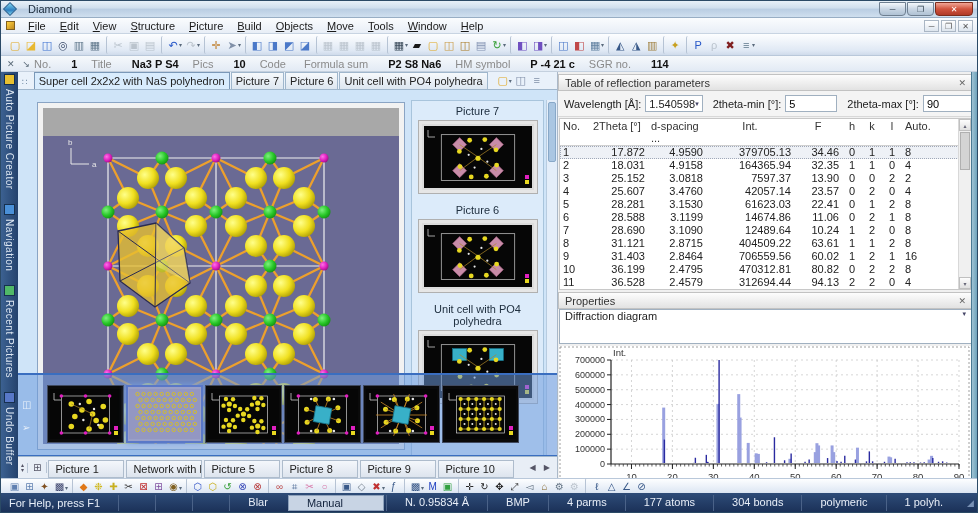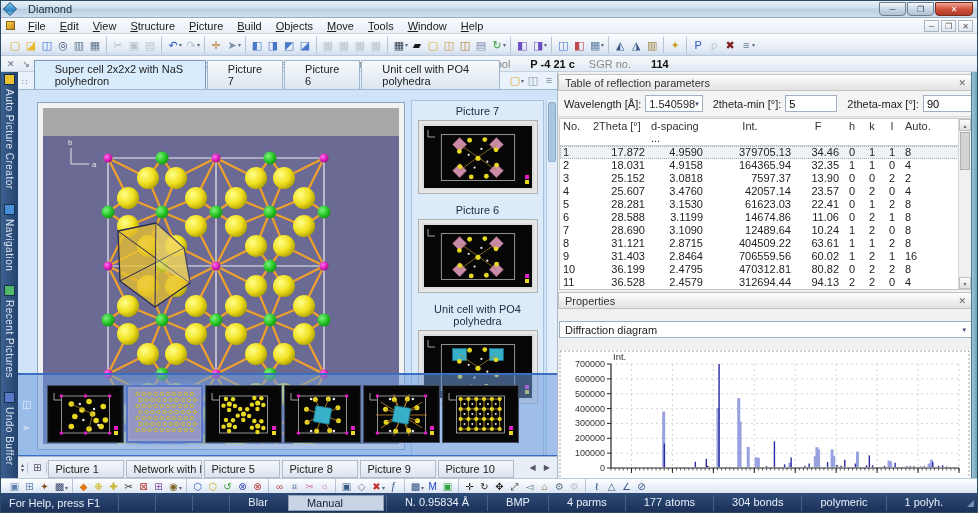--- a/index.html
+++ b/index.html
@@ -48,21 +48,21 @@
   #main{position:absolute;left:0;top:71px;right:0;height:406px;}
   #sidebar{position:absolute;left:0;top:0;bottom:0;width:17px;background:linear-gradient(90deg,#3c6191,#24426d);
     display:flex;flex-direction:column;align-items:center;padding-top:2px;}
   .stab{display:flex;flex-direction:column;align-items:center;margin-bottom:14px;color:#dce6f2;font-size:10px;}
   .sic{width:11px;height:11px;margin-bottom:4px;border:1px solid #16304f;}
   .stab span{writing-mode:vertical-rl;letter-spacing:.5px;}
   #docarea{position:absolute;left:17px;top:0;width:539px;bottom:0;background:#cfe4f8;}
   #tabsrow{position:absolute;left:0;top:0;right:0;height:18px;background:#e9f1fa;border-bottom:1px solid #9fb6cc;
     display:flex;align-items:flex-end;}
   #tabhandle{color:#7890a8;font-size:9px;padding:0 6px 2px 4px;}
-  .dtab{padding:2px 20px 2px;margin-right:1px;background:linear-gradient(#f6f9fc,#dde6f0);border:1px solid #9fb6cc;border-bottom:none;color:#222;}
+  .dtab{padding:2px 4px 2px;margin-right:1px;background:linear-gradient(#f6f9fc,#dde6f0);border:1px solid #9fb6cc;border-bottom:none;color:#222;}
   .dtab.act{background:#d9ecfd;border-color:#7a98b8;font-weight:normal;}
   #tabtools{display:flex;align-items:center;margin-left:6px;}
   
   #picregion{position:absolute;left:0;top:18px;right:0;bottom:22px;overflow:hidden;}
   #picframe{position:absolute;left:19px;top:12px;width:368px;height:348px;background:#f2f2f2;border:1px solid #8aa4c4;padding:5px;}
   #grayband{height:28px;background:#a8a8a8;}
   #crystal{display:block;}
   #preview{position:absolute;left:393px;top:10px;width:133px;bottom:0;background:#dcebfa;border:1px solid #a8c4dc;padding:4px 2px;overflow:hidden;}
   .pitem{margin-bottom:10px;}
   .plabel{text-align:center;color:#203040;margin-bottom:3px;}
@@ -103,21 +103,21 @@
   #thead span{padding:0 3px;}
   .trow{padding:0;}
   .trow span{padding:0 3px;line-height:13px;}
   .trow.sel{background:#eef1f6;outline:1px dotted #a0a8b8;outline-offset:-1px;}
   .c-r{text-align:right;} .c-c{text-align:center;} .c-l{text-align:left;}
   #tscroll{position:absolute;right:0;top:0;bottom:0;width:13px;background:#f0f0f0;border-left:1px solid #d8d8d8;font-size:6px;color:#667;text-align:center;}
   #tscroll .arr{height:12px;line-height:12px;background:linear-gradient(#fdfdfd,#e0e0e0);border:1px solid #c0c0c0;}
   #tscroll .thumb{height:38px;margin:1px;background:#d4d4d4;border:1px solid #b0b0b0;}
   #tscroll .arrb{position:absolute;bottom:0;left:0;right:0;}
   
-  #propsel{height:17px;margin:12px 1px;background:#fff;border:1px solid #a0b0c0;display:flex;align-items:center;padding:0 5px;}
+  #propsel{height:35px;margin:0 1px;background:#fff;border:1px solid #a0b0c0;display:flex;padding:0 5px;}
   #propsel b{margin-left:auto;font-size:7px;color:#446;}
   #chartwrap{position:relative;margin:2px 1px 0;background:#fff;height:148px;}
   #edgestrip{position:absolute;right:0px;top:0;width:6px;bottom:0;background:linear-gradient(90deg,#9fc3d4,#6fa3bb);border-left:1px solid #4a7a94;}
   
   #statusbar{position:absolute;left:0;bottom:0;right:0;height:19px;background:linear-gradient(#2e4c78,#1b3158);
     display:flex;align-items:center;color:#e8eef8;padding-left:8px;}
   #sbhelp{flex:1;}
   .sbc{padding:1px 18px;border-left:1px solid #4a6288;white-space:nowrap;}
   .sbc.empty{min-width:26px;}
   .sbc.box{background:#c8d4e4;color:#10203a;border:1px solid #8ea2bc;margin:0 2px;min-width:96px;}

